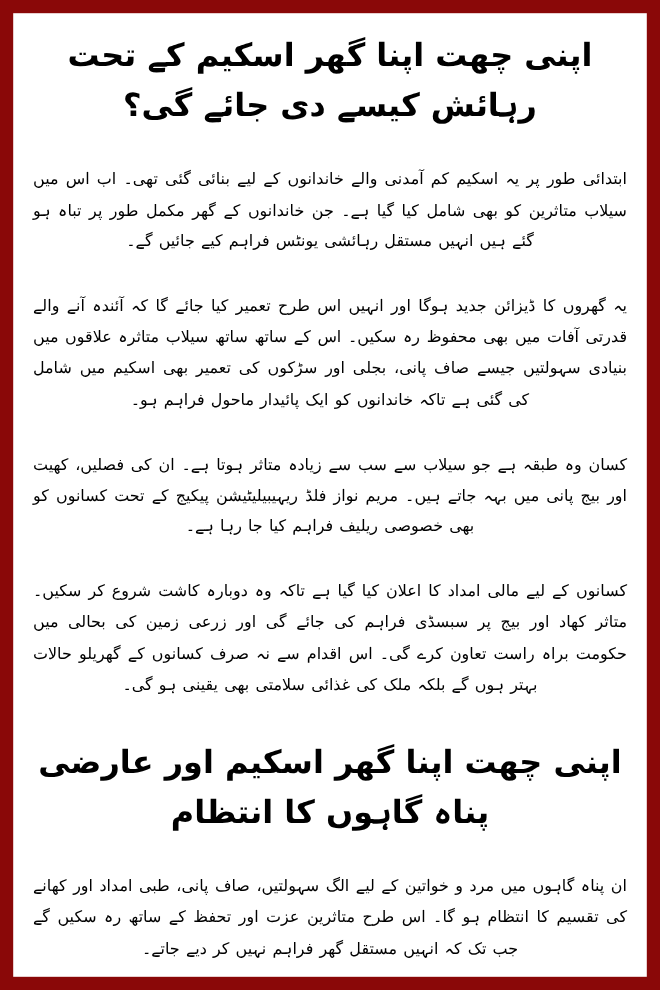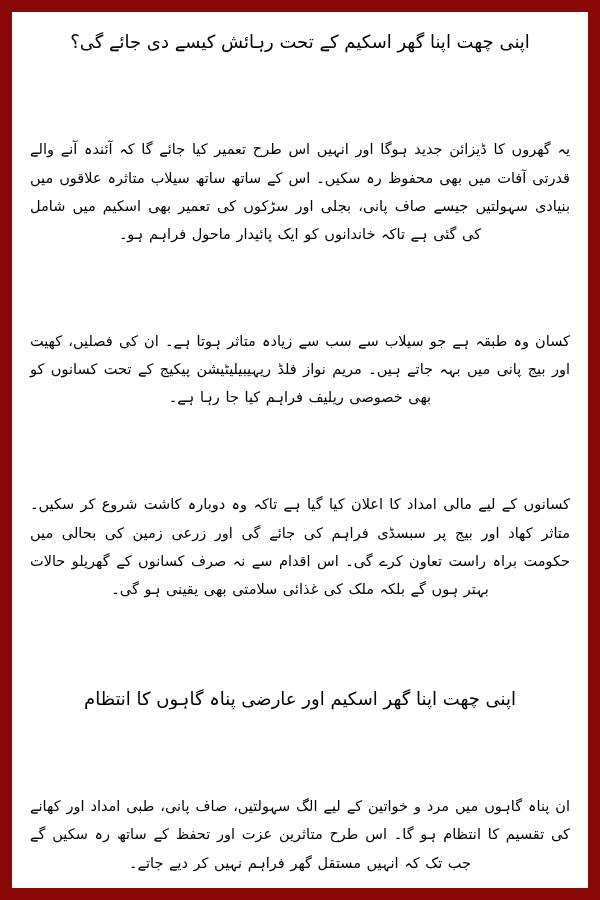--- a/index.html
+++ b/index.html
@@ -30,23 +30,23 @@
     background: var(--paper-color);
     color: var(--text-color);
     direction: rtl;
     padding: 10px 18px 8px 18px;
     display: flex;
     flex-direction: column;
     justify-content: space-between;
     overflow: hidden;
   }
   .heading {
-    font-weight: normal;
+    font-weight: bold;
     text-align: center;
-    font-size: 18px;
+    font-size: 29px;
     line-height: 1.55;
     margin: 6px 0 4px 0;
     letter-spacing: 0px;
   }
   .para {
     font-size: 14.5px;
     line-height: 1.95;
     text-align: justify;
     text-align-last: center;
     margin: 3px 0;
@@ -54,20 +54,21 @@
   }
 </style>
 </head>
 <body>
 
 <div class="frame">
   <div class="paper">
 
     <h1 class="heading">اپنی چھت اپنا گھر اسکیم کے تحت رہائش کیسے دی جائے گی؟</h1>
 
+    <p class="para">ابتدائی طور پر یہ اسکیم کم آمدنی والے خاندانوں کے لیے بنائی گئی تھی۔ اب اس میں سیلاب متاثرین کو بھی شامل کیا گیا ہے۔ جن خاندانوں کے گھر مکمل طور پر تباہ ہو گئے ہیں انہیں مستقل رہائشی یونٹس فراہم کیے جائیں گے۔</p>
 
     <p class="para">یہ گھروں کا ڈیزائن جدید ہوگا اور انہیں اس طرح تعمیر کیا جائے گا کہ آئندہ آنے والے قدرتی آفات میں بھی محفوظ رہ سکیں۔ اس کے ساتھ ساتھ سیلاب متاثرہ علاقوں میں بنیادی سہولتیں جیسے صاف پانی، بجلی اور سڑکوں کی تعمیر بھی اسکیم میں شامل کی گئی ہے تاکہ خاندانوں کو ایک پائیدار ماحول فراہم ہو۔</p>
 
 
     <p class="para">کسان وہ طبقہ ہے جو سیلاب سے سب سے زیادہ متاثر ہوتا ہے۔ ان کی فصلیں، کھیت اور بیج پانی میں بہہ جاتے ہیں۔ مریم نواز فلڈ ریہیبیلیٹیشن پیکیج کے تحت کسانوں کو بھی خصوصی ریلیف فراہم کیا جا رہا ہے۔</p>
 
     <p class="para">کسانوں کے لیے مالی امداد کا اعلان کیا گیا ہے تاکہ وہ دوبارہ کاشت شروع کر سکیں۔ متاثر کھاد اور بیج پر سبسڈی فراہم کی جائے گی اور زرعی زمین کی بحالی میں حکومت براہ راست تعاون کرے گی۔ اس اقدام سے نہ صرف کسانوں کے گھریلو حالات بہتر ہوں گے بلکہ ملک کی غذائی سلامتی بھی یقینی ہو گی۔</p>
 
     <h2 class="heading">اپنی چھت اپنا گھر اسکیم اور عارضی پناہ گاہوں کا انتظام</h2>
 

